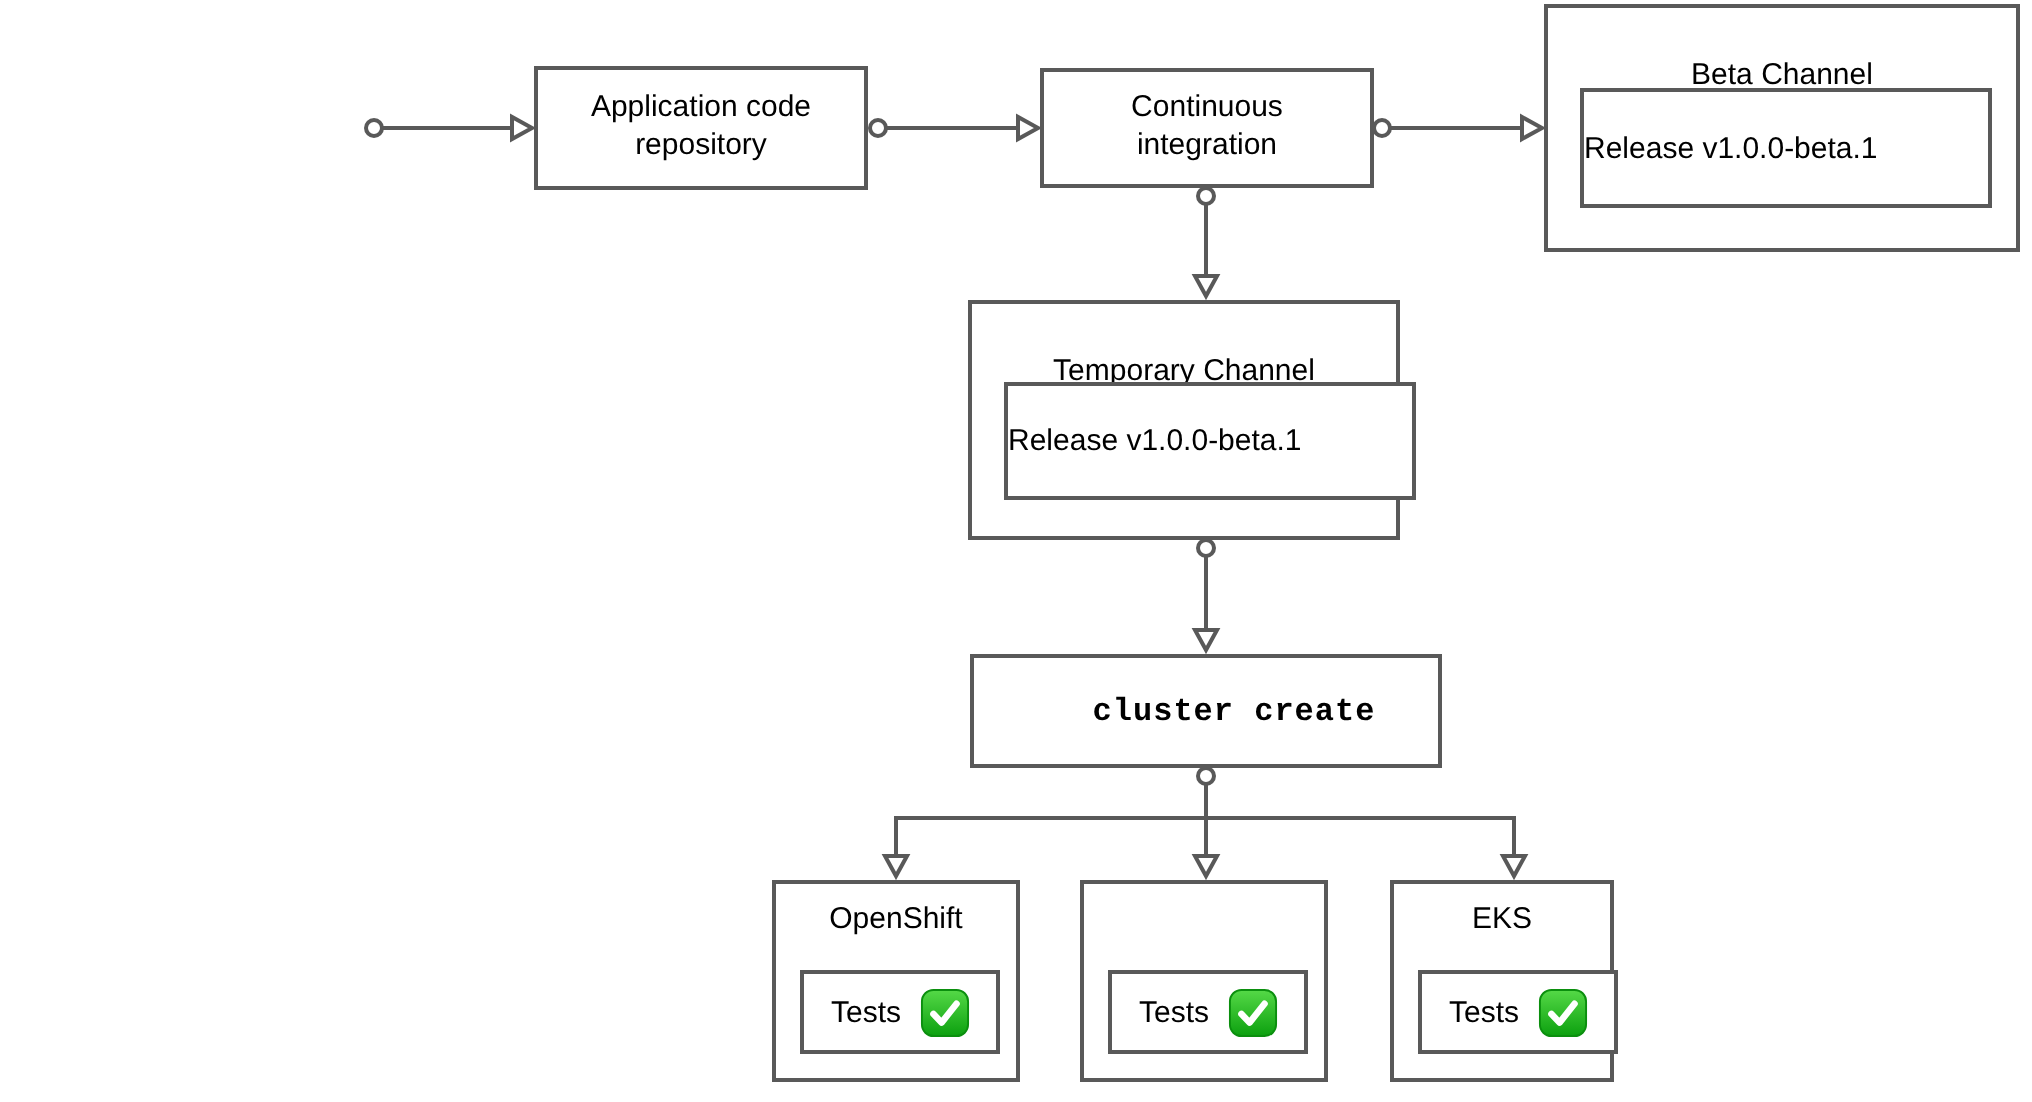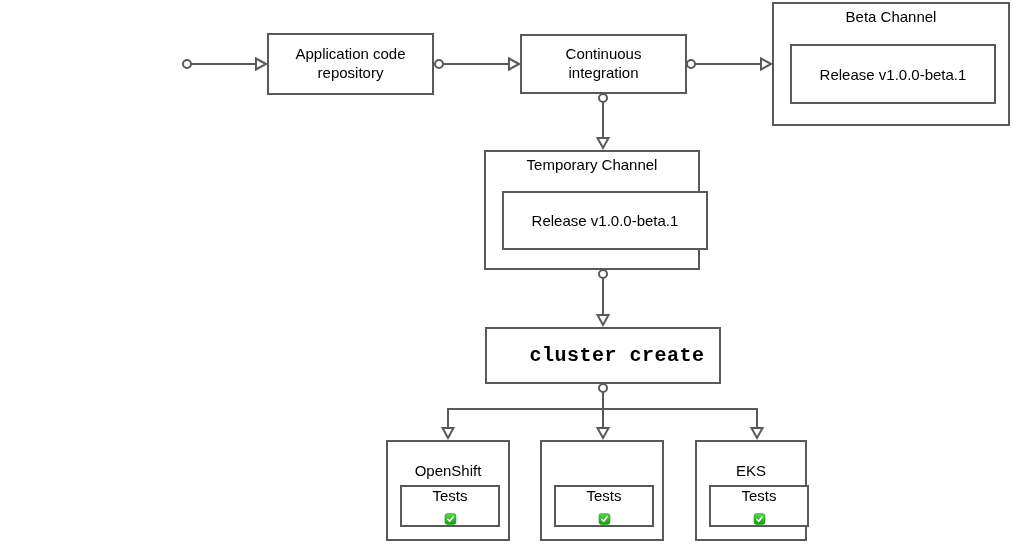--- a/index.html
+++ b/index.html
@@ -29,46 +29,45 @@
     align-items: center;
     justify-content: center;
     text-align: center;
     font-size: 15px;
     line-height: 1.25;
     white-space: pre-line;
   }
   .group-title {
     text-align: center;
     font-size: 15px;
-    padding-top: 4px;
+    padding-top: 25px;
   }
-  .group-title.sm { padding-top: 20px; }
+  .group-title.sm { padding-top: 9px; }
   .inner {
     display: flex;
     align-items: center;
-    justify-content: center;
+    justify-content: flex-start;
     text-align: center;
     font-size: 15px;
   }
   .mono {
     font-family: "Liberation Mono", "DejaVu Sans Mono", monospace;
     font-weight: bold;
-    font-size: 20px;
+    font-size: 16px;
     letter-spacing: 0.5px;
     padding-left: 28px;
   }
   .tests-row {
     display: flex;
     align-items: center;
     justify-content: center;
     gap: 9px;
     width: 100%;
     height: 100%;
     font-size: 15px;
-    flex-direction: column;
   }
   .check-icon { display: block; }
 </style>
 </head>
 <body>
 
 <div class="canvas">
 
   <svg class="wires" width="1016" height="551" viewBox="0 0 1016 551">
     <defs>

